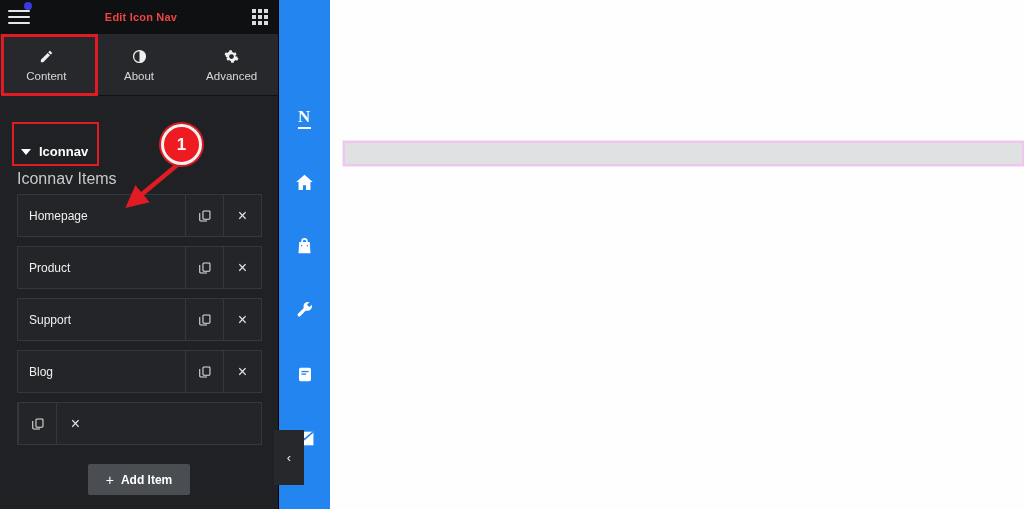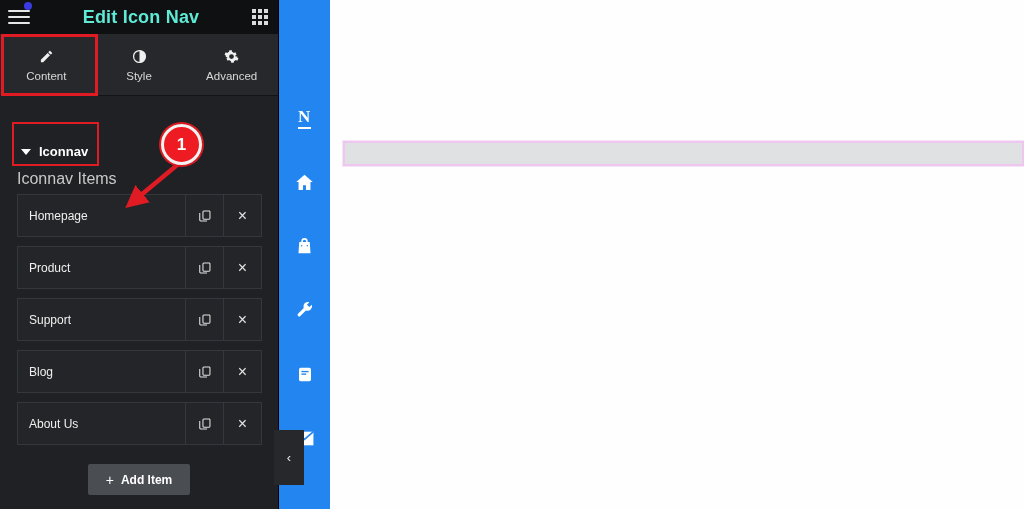--- a/index.html
+++ b/index.html
@@ -73,22 +73,22 @@
     display: flex; flex-direction: column; justify-content: space-between;
     padding: 2px 0;
   }
   .hamburger i { display: block; height: 2px; background: #e6e6e6; border-radius: 1px; }
   .hamburger .dot {
     position: absolute; right: -2px; top: -6px;
     width: 8px; height: 8px; border-radius: 50%;
     background: #3a3ae0;
   }
   .panel-title {
-    flex: 1; text-align: center; color: #5eead4;
-    font-size: 18px; font-weight: bold; letter-spacing: .2px;
+    flex: 1; text-align: center; color: #ef4444;
+    font-size: 11px; font-weight: bold; letter-spacing: .2px;
     padding-left: 4px;
   }
   .apps-grid {
     position: absolute; right: 10px; top: 9px;
     width: 16px; height: 16px;
     display: grid; grid-template-columns: repeat(3, 4px);
     grid-template-rows: repeat(3, 4px); gap: 2px;
   }
   .apps-grid span { background: #dcdcdc; display: block; width: 4px; height: 4px; }
 
@@ -266,21 +266,21 @@
         <span>Content</span>
       </div>
 
       <div class="tab">
         <span class="tico">
           <svg width="15" height="15" viewBox="0 0 24 24">
             <circle cx="12" cy="12" r="9.5" fill="none" stroke="#f0f0f0" stroke-width="2"></circle>
             <path d="M12 2.5a9.5 9.5 0 0 1 0 19z" fill="#f0f0f0"></path>
           </svg>
         </span>
-        <span>Style</span>
+        <span>About</span>
       </div>
 
       <div class="tab">
         <span class="tico">
           <svg width="15" height="15" viewBox="0 0 24 24" fill="#f0f0f0">
             <path d="M12 8.2a3.8 3.8 0 1 0 0 7.6 3.8 3.8 0 0 0 0-7.6m9.3 3.8c0 .6-.05 1.1-.14 1.7l2 1.5-2 3.5-2.4-.95a7.7 7.7 0 0 1-2.9 1.7l-.35 2.55h-4l-.35-2.55a7.7 7.7 0 0 1-2.9-1.7l-2.4.95-2-3.5 2-1.5A9 9 0 0 1 2.7 12c0-.6.05-1.1.14-1.7l-2-1.5 2-3.5 2.4.95a7.7 7.7 0 0 1 2.9-1.7L8.5 2h4l.35 2.55a7.7 7.7 0 0 1 2.9 1.7l2.4-.95 2 3.5-2 1.5c.1.6.15 1.1.15 1.7"></path>
           </svg>
         </span>
         <span>Advanced</span>
       </div>
@@ -335,21 +335,20 @@
         <div class="item-btn">
           <svg width="14" height="14" viewBox="0 0 24 24" fill="none" stroke="#e4e4e4" stroke-width="1.8">
             <rect x="8.5" y="3.5" width="12" height="14" rx="1.5"></rect>
             <path d="M15.5 20.5h-11a1.5 1.5 0 0 1-1.5-1.5v-12"></path>
           </svg>
         </div>
         <div class="item-btn close">×</div>
       </div>
 
       <div class="item-row">
-        <div class="item-title">About Us</div>
         <div class="item-btn">
           <svg width="14" height="14" viewBox="0 0 24 24" fill="none" stroke="#e4e4e4" stroke-width="1.8">
             <rect x="8.5" y="3.5" width="12" height="14" rx="1.5"></rect>
             <path d="M15.5 20.5h-11a1.5 1.5 0 0 1-1.5-1.5v-12"></path>
           </svg>
         </div>
         <div class="item-btn close">×</div>
       </div>
 
     </div>

